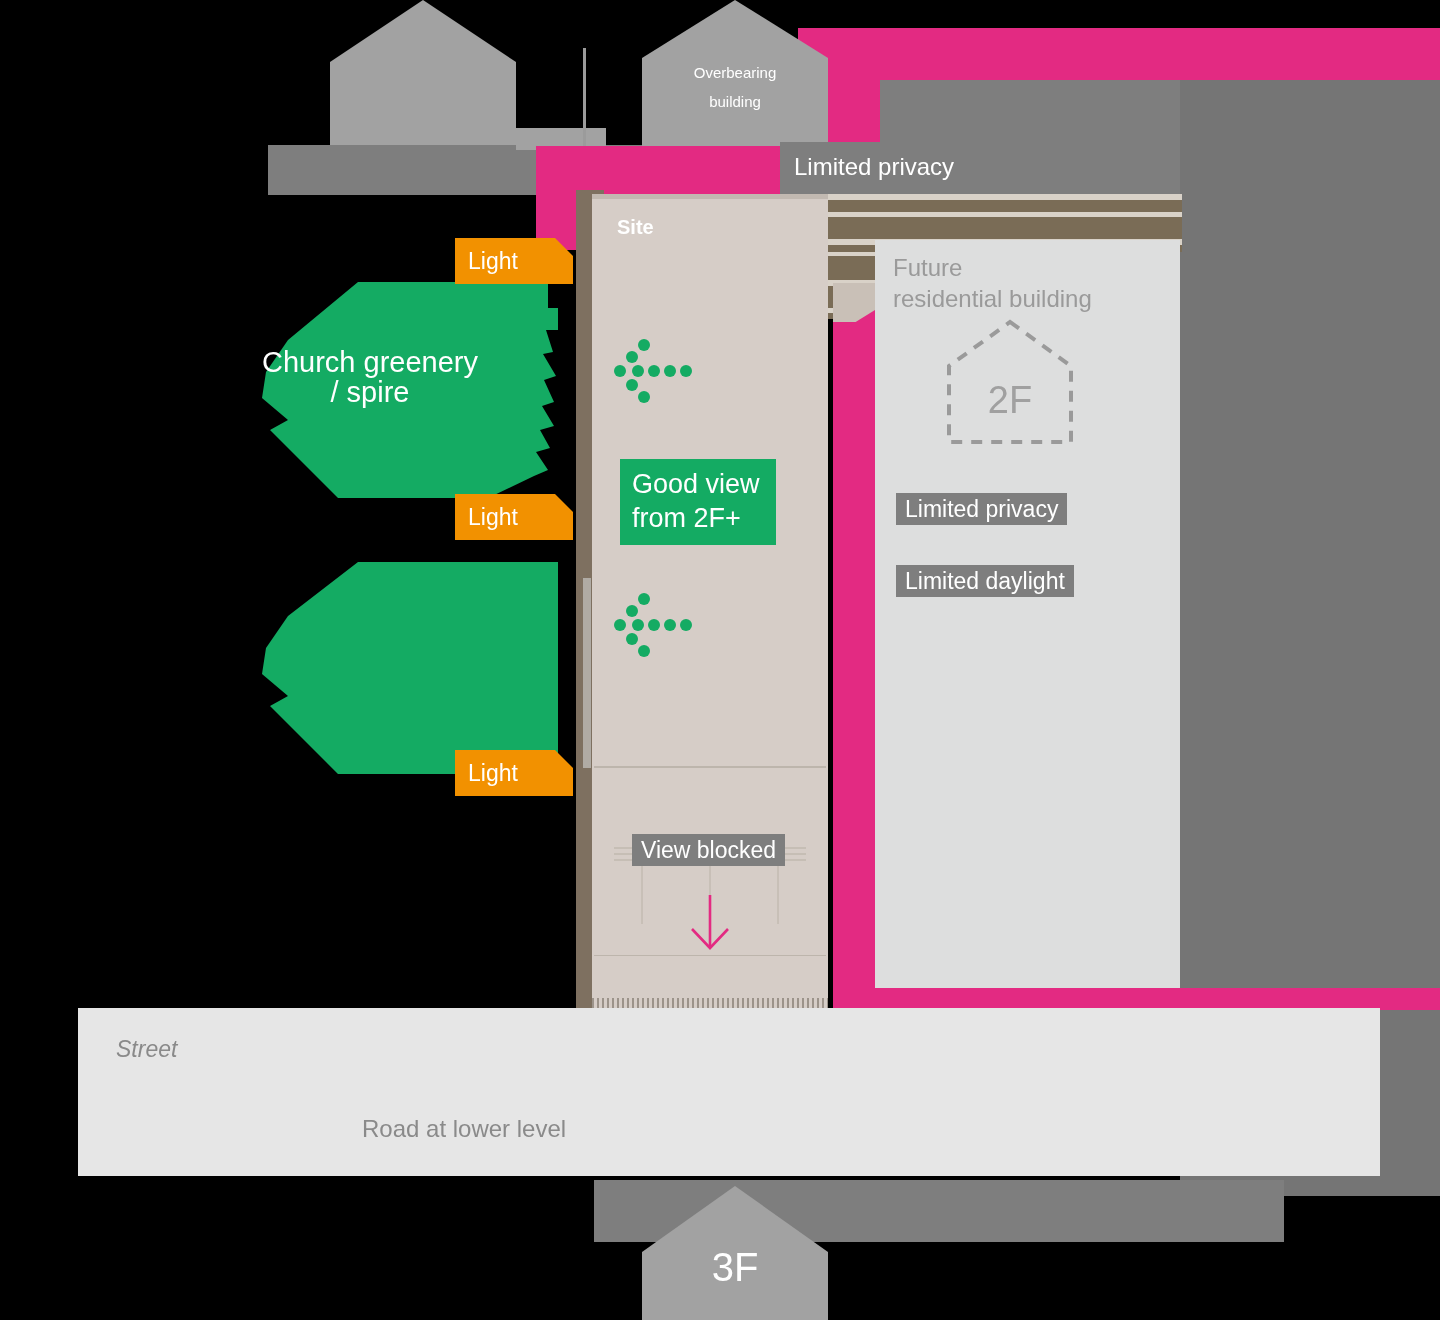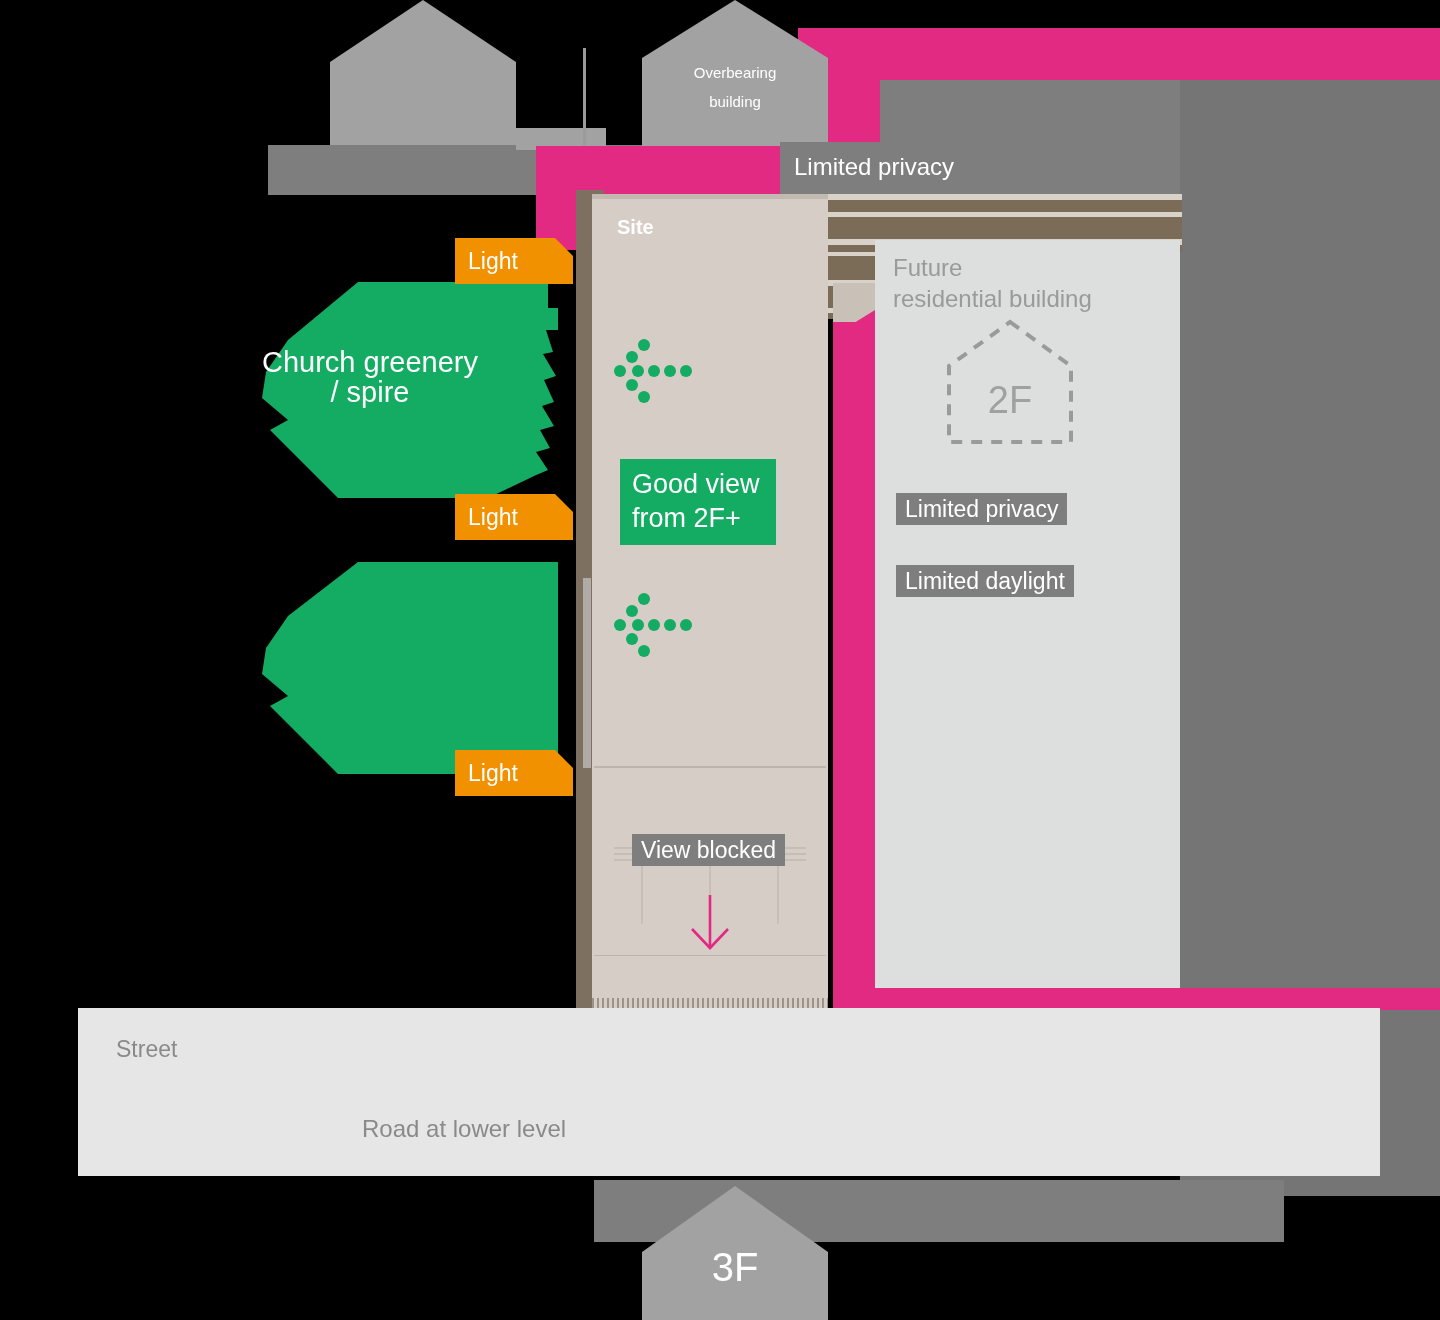--- a/index.html
+++ b/index.html
@@ -245,21 +245,21 @@
   <div class="abs" style="left:455px;top:750px;width:118px;height:46px;">
     <svg width="118" height="46" viewBox="0 0 118 46" aria-hidden="true">
       <polygon points="0,0 100,0 118,18 118,46 0,46" fill="#F29100"></polygon>
     </svg>
     <div class="abs" style="left:13px;top:8px;color:#fff;font-size:23px;line-height:30px;">Light</div>
   </div>
 
   <div class="abs pink" style="left:833px;top:988px;width:607px;height:22px;"></div>
 
   <div class="abs" style="left:78px;top:1008px;width:1302px;height:168px;background:#E6E6E6;"></div>
-  <div class="abs txt-gray" style="left:116px;top:1034px;">
+  <div class="abs txt-gray" style="left:116px;top:1034px;font-style:italic;">
     <span>Street</span>
   </div>
   <div class="abs txt-gray" style="left:362px;top:1114px;font-size:24px;text-align:right;">
     <span>Road at lower level</span>
   </div>
 
   <div class="abs gray-band" style="left:594px;top:1180px;width:690px;height:62px;"></div>
   <div class="abs" style="left:642px;top:1186px;width:186px;height:134px;">
     <svg width="186" height="134" viewBox="0 0 186 134" aria-hidden="true">
       <polygon points="93,0 186,66 186,134 0,134 0,66" fill="#A2A2A2"></polygon>

